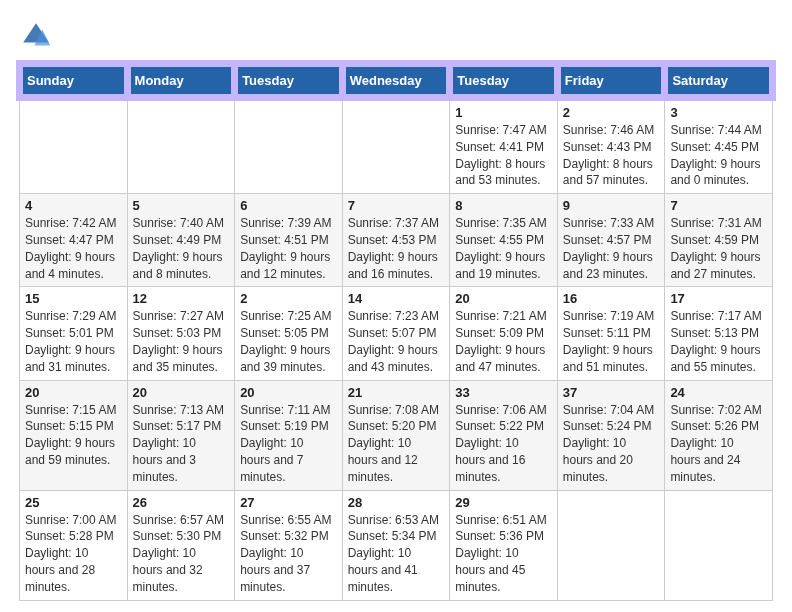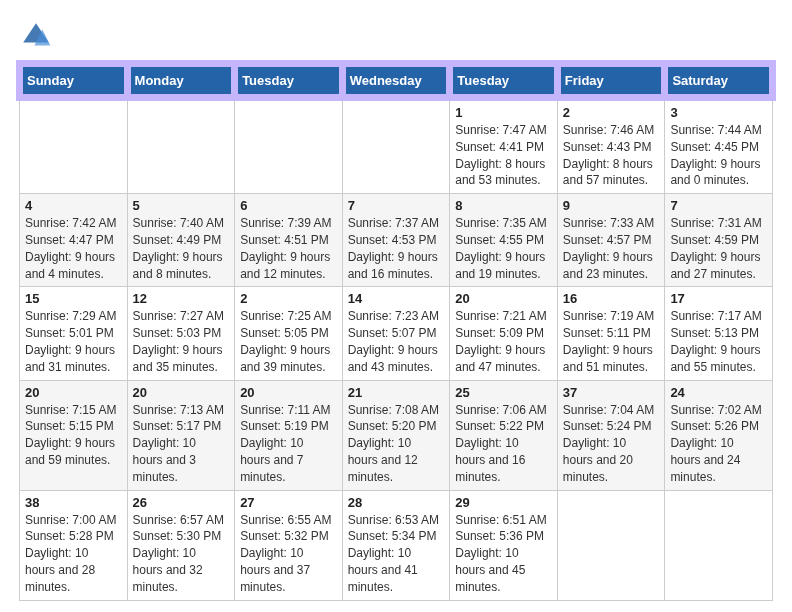--- a/index.html
+++ b/index.html
@@ -206,35 +206,35 @@
         </td>
         <td>
           <span class="day-num">20</span>
           <div class="day-info">Sunrise: 7:11 AM<br>Sunset: 5:19 PM<br>Daylight: 10 hours and 7 minutes.</div>
         </td>
         <td>
           <span class="day-num">21</span>
           <div class="day-info">Sunrise: 7:08 AM<br>Sunset: 5:20 PM<br>Daylight: 10 hours and 12 minutes.</div>
         </td>
         <td>
-          <span class="day-num">25</span>
+          <span class="day-num">33</span>
           <div class="day-info">Sunrise: 7:06 AM<br>Sunset: 5:22 PM<br>Daylight: 10 hours and 16 minutes.</div>
         </td>
         <td>
           <span class="day-num">37</span>
           <div class="day-info">Sunrise: 7:04 AM<br>Sunset: 5:24 PM<br>Daylight: 10 hours and 20 minutes.</div>
         </td>
         <td>
           <span class="day-num">24</span>
           <div class="day-info">Sunrise: 7:02 AM<br>Sunset: 5:26 PM<br>Daylight: 10 hours and 24 minutes.</div>
         </td>
       </tr>
       <tr>
         <td>
-          <span class="day-num">38</span>
+          <span class="day-num">25</span>
           <div class="day-info">Sunrise: 7:00 AM<br>Sunset: 5:28 PM<br>Daylight: 10 hours and 28 minutes.</div>
         </td>
         <td>
           <span class="day-num">26</span>
           <div class="day-info">Sunrise: 6:57 AM<br>Sunset: 5:30 PM<br>Daylight: 10 hours and 32 minutes.</div>
         </td>
         <td>
           <span class="day-num">27</span>
           <div class="day-info">Sunrise: 6:55 AM<br>Sunset: 5:32 PM<br>Daylight: 10 hours and 37 minutes.</div>
         </td>

